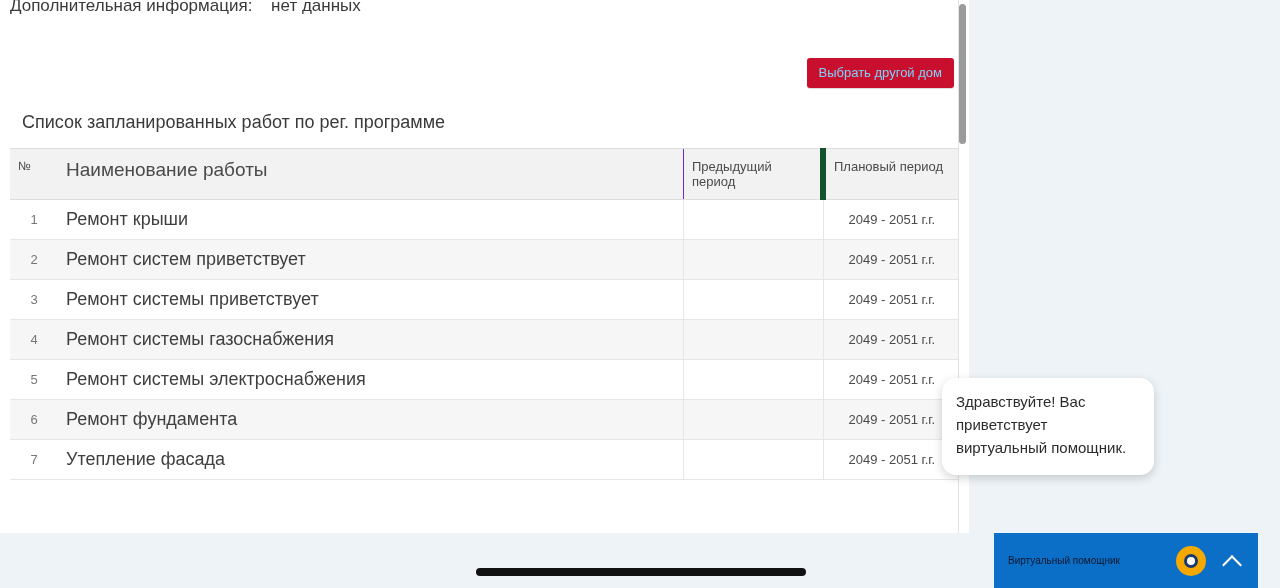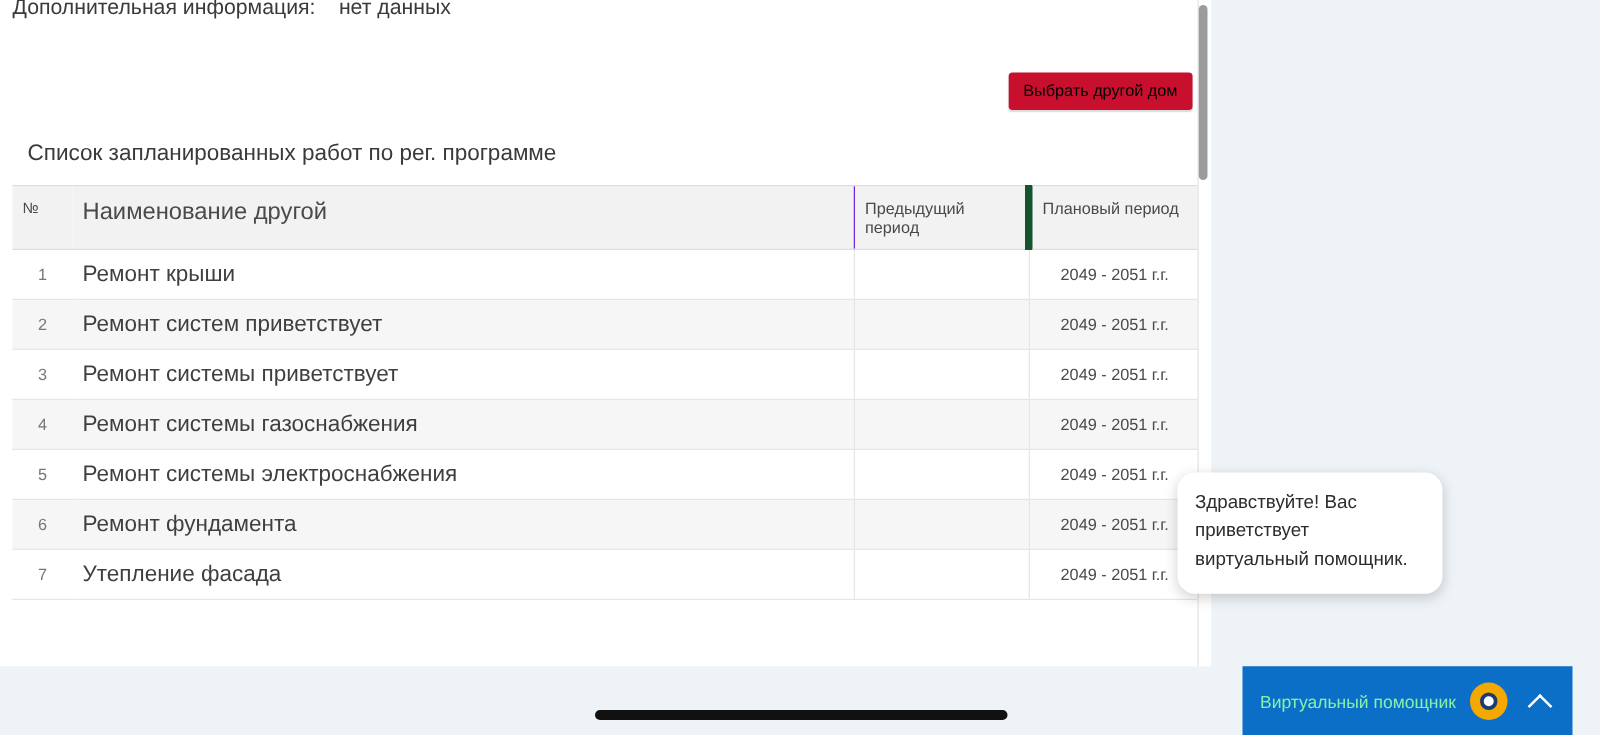--- a/index.html
+++ b/index.html
@@ -51,21 +51,21 @@
   .info-value {
     color: #3a3a3a;
     margin-left: 14px;
   }
   
   .btn-select-house {
     position: absolute;
     right: 14px;
     top: 58px;
     background: #c8102e;
-    color: #000000;
+    color: #7dd3fc;
     border: none;
     border-radius: 3px;
     font-size: 13px;
     font-family: "Liberation Sans", sans-serif;
     padding: 8px 12px 9px 12px;
     cursor: pointer;
     line-height: 1;
     box-shadow: 0 1px 1px rgba(0,0,0,0.15);
   }
   .section-title {
@@ -232,22 +232,22 @@
     width: 264px;
     height: 55px;
     background: #0b6fc8;
     display: flex;
     align-items: center;
     padding: 0 14px;
     box-sizing: border-box;
     color: #ffffff;
   }
   .assistant-label {
-    font-size: 14px;
-    color: #86efac;
+    font-size: 10px;
+    color: #0f172a;
     flex: 1;
   }
   .assistant-logo {
     width: 30px;
     height: 30px;
     border-radius: 50%;
     background: #f5a800;
     display: flex;
     align-items: center;
     justify-content: center;
@@ -300,21 +300,21 @@
 
     <button class="btn-select-house">Выбрать другой дом</button>
 
     <div class="section-title">Список запланированных работ по рег. программе</div>
 
     <div class="table-wrap">
       <table class="works">
         <thead>
           <tr>
             <th class="col-num">№</th>
-            <th class="col-name">Наименование другой</th>
+            <th class="col-name">Наименование работы</th>
             <th class="col-prev">Предыдущий период</th>
             <th class="col-plan">Плановый период</th>
           </tr>
         </thead>
         <tbody>
           <tr>
             <td class="c-num">1</td>
             <td class="c-name">Ремонт крыши</td>
             <td class="c-prev"></td>
             <td class="c-plan">2049 - 2051 г.г.</td>

